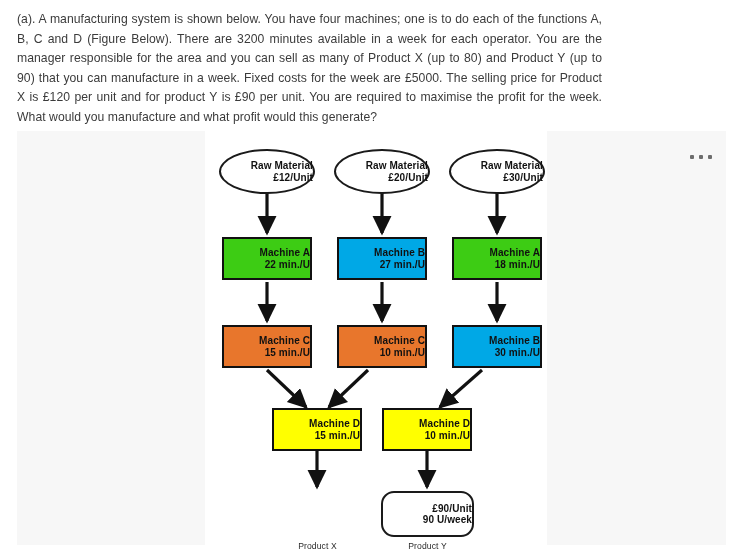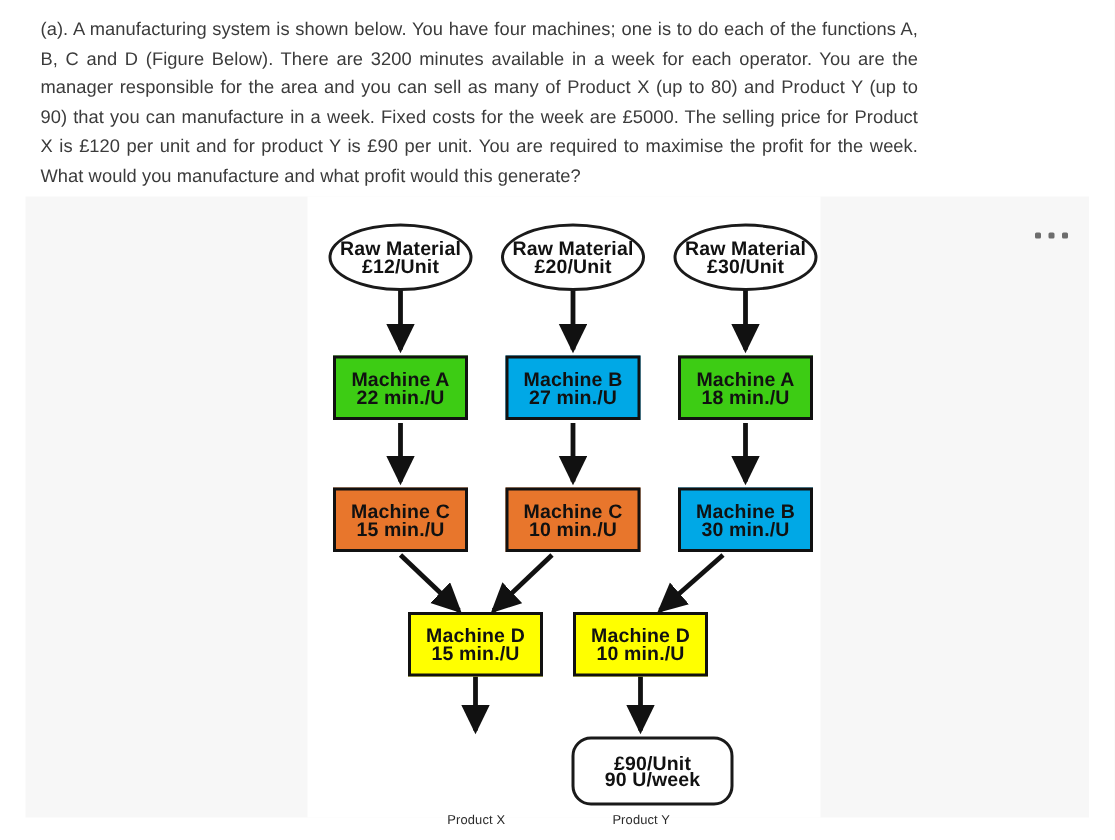--- a/index.html
+++ b/index.html
@@ -16,21 +16,20 @@
   }
 
   
   #question-block {
     position: absolute;
     left: 0;
     top: 0;
     width: 617px;
     padding: 10px 15px 0 17px;
     box-sizing: border-box;
-    margin-left: 10px;
   }
   #question-text {
     font-size: 12.2px;
     line-height: 19.6px;
     color: #3b3b3b;
     text-align: justify;
     text-justify: inter-word;
     letter-spacing: 0.05px;
     margin: 0;
   }
@@ -78,25 +77,25 @@
     background: #6d6d6d;
     border-radius: 1px;
   }
 
   
   .node {
     position: absolute;
     box-sizing: border-box;
     display: flex;
     flex-direction: column;
-    align-items: center;
+    align-items: flex-end;
     justify-content: center;
     color: #111111;
     font-weight: bold;
-    font-size: 13px;
+    font-size: 10px;
     line-height: 11.4px;
     letter-spacing: 0.1px;
     text-align: center;
     white-space: nowrap;
   }
   .node .l1, .node .l2 { display: block; }
 
   .ellipse {
     border: 2.2px solid #1a1a1a;
     border-radius: 50%;
@@ -212,21 +211,21 @@
 
     <div class="node rect" style="left:67px;  top:277px; width:90px; height:43px; background:#ffff00;">
       <span class="l1">Machine D</span>
       <span class="l2">15 min./U</span>
     </div>
     <div class="node rect" style="left:177px; top:277px; width:90px; height:43px; background:#ffff00;">
       <span class="l1">Machine D</span>
       <span class="l2">10 min./U</span>
     </div>
 
-    <div class="node rounded" style="left:176px; top:360px; width:108px; height:46px;">
+    <div class="node rounded" style="left:176px; top:360px; width:93px; height:46px;">
       <span class="l1">£90/Unit</span>
       <span class="l2">90 U/week</span>
     </div>
 
     <div class="caption" style="left:64px; top:410px; width:97px;">Product X</div>
     <div class="caption" style="left:176px; top:410px; width:93px;">Product Y</div>
 
   </div>
 </div>
 

